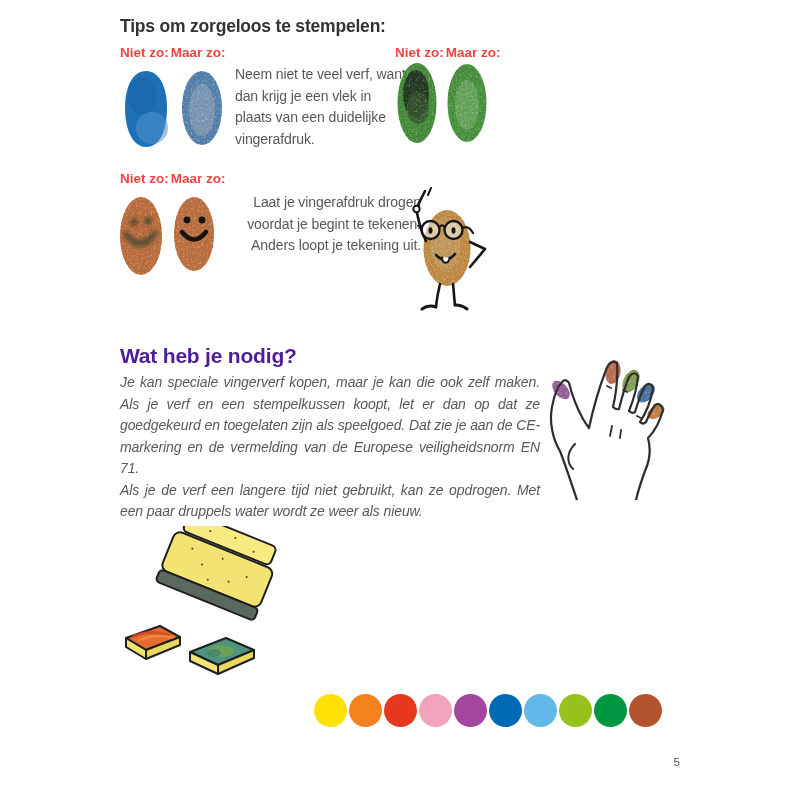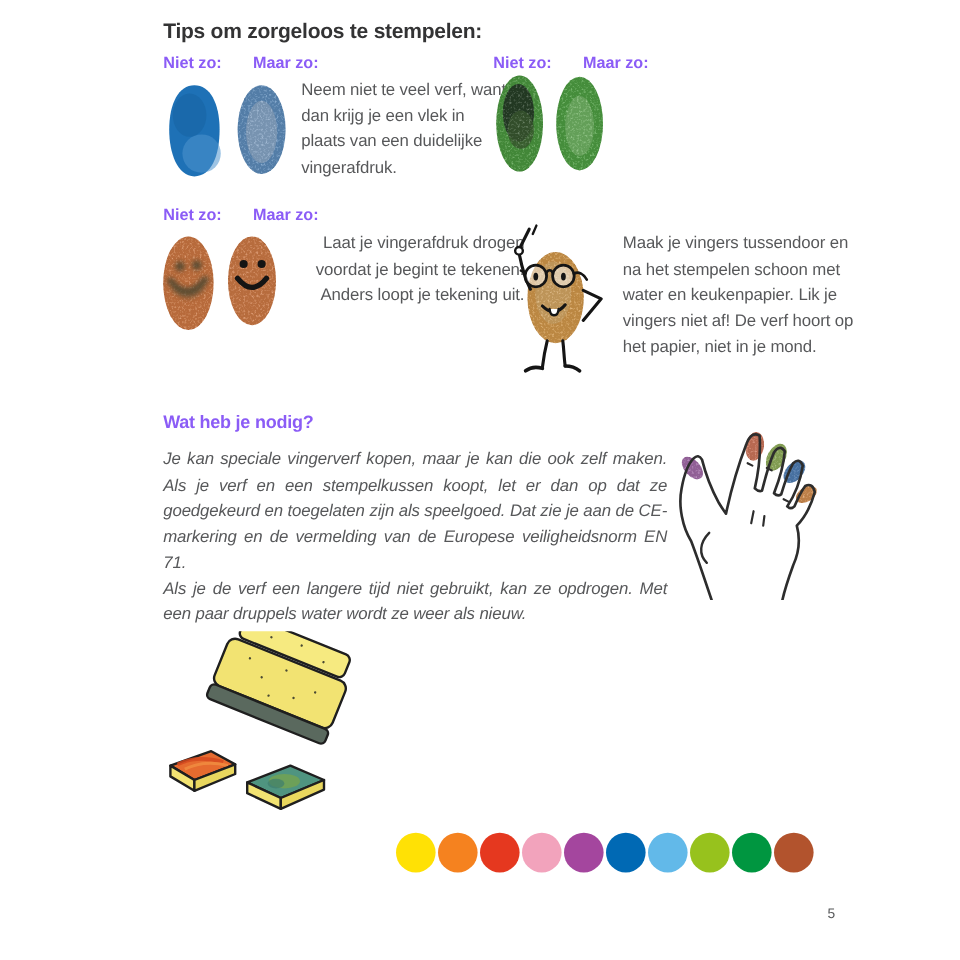--- a/index.html
+++ b/index.html
@@ -1,23 +1,23 @@
 <!DOCTYPE html>
 <html><head>
 <meta charset="utf-8">
 <style>
   html,body{margin:0;padding:0;background:#ffffff;}
   .page{
     position:relative;width:800px;height:800px;background:#ffffff;
     font-family:"Liberation Sans", sans-serif;color:#57585a;overflow:hidden;
   }
-  .abs{position:absolute;margin-left:16px;}
+  .abs{position:absolute;}
   .title{font-size:17.5px;font-weight:bold;color:#333334;letter-spacing:-0.2px;}
-  .subhead{font-size:15px;font-weight:bold;color:#8b5cf6;letter-spacing:-0.2px;}
-  .labels{display:flex;gap:26px;font-size:13.5px;font-weight:bold;color:#8b5cf6;}
+  .subhead{font-size:21px;font-weight:bold;color:#4c1d95;letter-spacing:-0.2px;}
+  .labels{display:flex;gap:2px;font-size:13.5px;font-weight:bold;color:#ef4444;}
   .body-text{font-size:14px;line-height:21.5px;color:#57585a;letter-spacing:-0.1px;}
   .just{text-align:justify;font-style:italic;}
   .just p{margin:0;}
   .palette{display:flex;gap:2px;align-items:center;}
   .dot{width:33px;height:33px;border-radius:50%;flex:0 0 auto;}
   .pagenum{font-size:11.5px;color:#57585a;text-align:right;}
   svg{display:block;}
 </style>
 </head>
 <body>
@@ -129,21 +129,20 @@
         <path d="M46,71 Q56,81 65,70" stroke-width="2.6"></path>
         <path d="M52,73.5 C52.5,80.5 59,80.5 59.5,73.5" fill="#ffffff" stroke-width="2"></path>
         <path d="M80,58 L95,65 L80,83" stroke-width="2.6"></path>
         <path d="M50,100 C48,108 47,114 46,122" stroke-width="2.6"></path>
         <path d="M63,100 C64,108 64,114 65,121" stroke-width="2.6"></path>
         <path d="M46,123 Q38,120.5 32,125" stroke-width="3"></path>
         <path d="M65,121 Q72,121 77,125" stroke-width="3"></path>
       </g>
     </svg>
   </div>
-  <div class="abs body-text" style="left:503px;top:192px;width:202px;">Maak je vingers tussendoor en na het stempelen schoon met water en keukenpapier. Lik je vingers niet af! De verf hoort op het papier, niet in je mond.</div>
 
   <div class="abs subhead" style="left:120px;top:344px;">Wat heb je nodig?</div>
   <div class="abs body-text just" style="left:120px;top:372px;width:420px;">
     <p>Je kan speciale vingerverf kopen, maar je kan die ook zelf maken. Als je verf en een stempelkussen koopt, let er dan op dat ze goedgekeurd en toegelaten zijn als speelgoed. Dat zie je aan de CE-markering en de vermelding van de Europese veiligheidsnorm EN 71.</p>
     <p>Als je de verf een langere tijd niet gebruikt, kan ze opdrogen. Met een paar druppels water wordt ze weer als nieuw.</p>
   </div>
 
   <div class="abs" style="left:537px;top:350px;">
     <svg width="162" height="150" viewBox="0 0 162 150">
       <g filter="url(#grain)">

